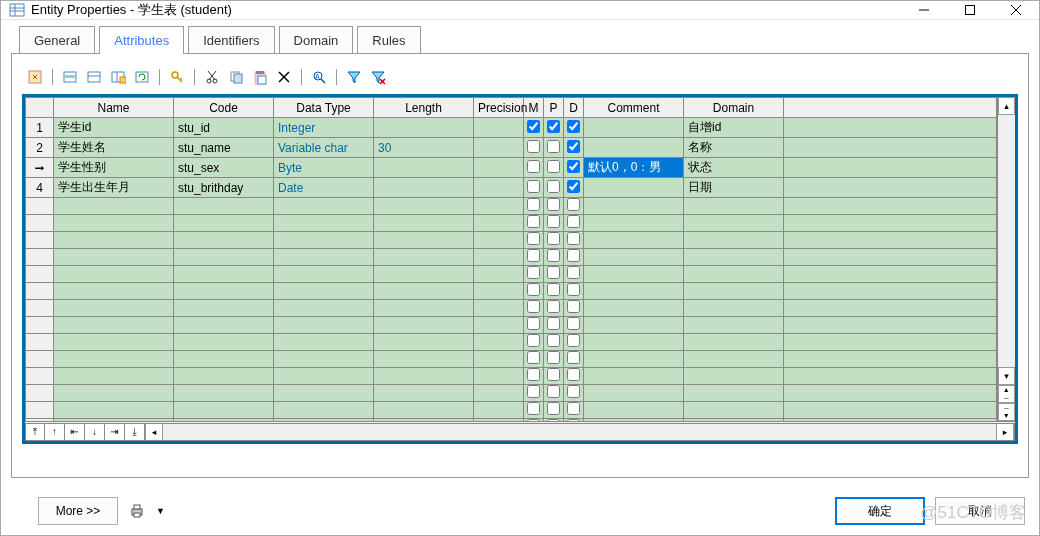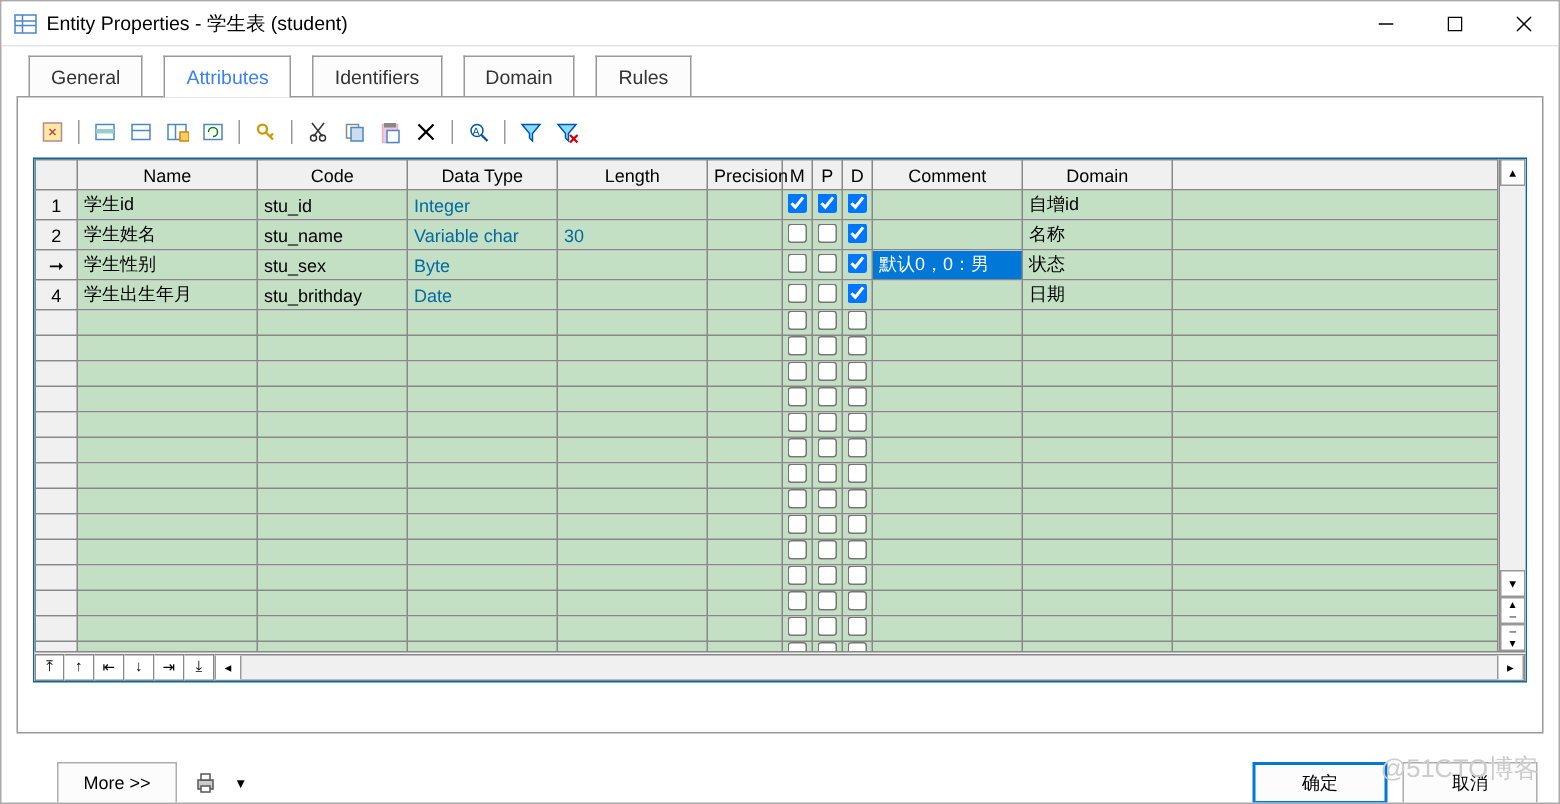--- a/index.html
+++ b/index.html
@@ -1,29 +1,29 @@
 <!DOCTYPE html>
 <html><head>
 <meta charset="utf-8">
 <style>
   * { box-sizing: border-box; margin: 0; padding: 0; }
   body { font-family: "Microsoft YaHei", Tahoma, sans-serif; font-size: 12px; background: #fff; width: 1040px; height: 536px; overflow: hidden; border: 1px solid #aaa; }
-  .titlebar { height: 30px; display: flex; align-items: center; padding: 0 0 0 8px; background: #fff; border-bottom: 1px solid #e5e5e5; }
+  .titlebar { height: 19px; display: flex; align-items: center; padding: 0 0 0 8px; background: #fff; border-bottom: 1px solid #e5e5e5; }
   .titlebar-icon { width: 16px; height: 16px; margin-right: 6px; }
   .titlebar-text { flex: 1; font-size: 13px; color: #000; }
   .win-controls { display: flex; height: 100%; }
   .win-btn { width: 46px; display: flex; align-items: center; justify-content: center; cursor: pointer; }
   .tabs { display: flex; padding: 6px 10px 0 18px; }
-  .tab { padding: 6px 14px; border: 1px solid #999; border-bottom: none; margin-right: 14px; background: #fcfcfc; cursor: pointer; position: relative; color: #333; font-size: 13px; }
+  .tab { padding: 6px 14px; border: 1px solid #999; border-bottom: none; margin-right: 4px; background: #fcfcfc; cursor: pointer; position: relative; color: #333; font-size: 13px; }
   .tab.active { background: #fff; color: #3b82f6; z-index: 2; }
   .tab-pane { border: 1px solid #999; margin: 0 10px 10px 10px; padding: 10px; position: relative; top: -1px; background: #fff; height: 425px; }
   .toolbar { display: flex; align-items: center; gap: 6px; padding: 4px 4px 8px 4px; }
   .tb-btn { width: 18px; height: 18px; cursor: pointer; display: flex; align-items: center; justify-content: center; }
   .tb-sep { width: 1px; height: 16px; background: #999; margin: 0 2px; }
-  .grid-wrapper { border: 1px solid #0369a1; height: 350px; display: flex; flex-direction: column; position: relative; }
+  .grid-wrapper { border: 3px solid #0369a1; height: 350px; display: flex; flex-direction: column; position: relative; }
   .grid-scroll { flex: 1; overflow: hidden; display: flex; }
   .grid-main { flex: 1; overflow: hidden; }
   table.grid { border-collapse: collapse; width: 100%; table-layout: fixed; }
   table.grid th { background: #f0f0f0; border: 1px solid #888; font-weight: normal; padding: 2px 4px; height: 20px; font-size: 12px; }
   table.grid td { border: 1px solid #888; padding: 1px 4px; height: 16px; background: #c4e0c4; font-size: 12px; white-space: nowrap; overflow: hidden; }
   table.grid td.rowhead { background: #f0f0f0; text-align: center; width: 26px; }
   table.grid td.cb { text-align: center; background: #c4e0c4; padding: 0; }
   table.grid td.dim { color: #0369a1; margin-left: 19px; }
   table.grid td.sel { background: #0078d7; color: #fff; }
   .cb input { margin: 0; }

